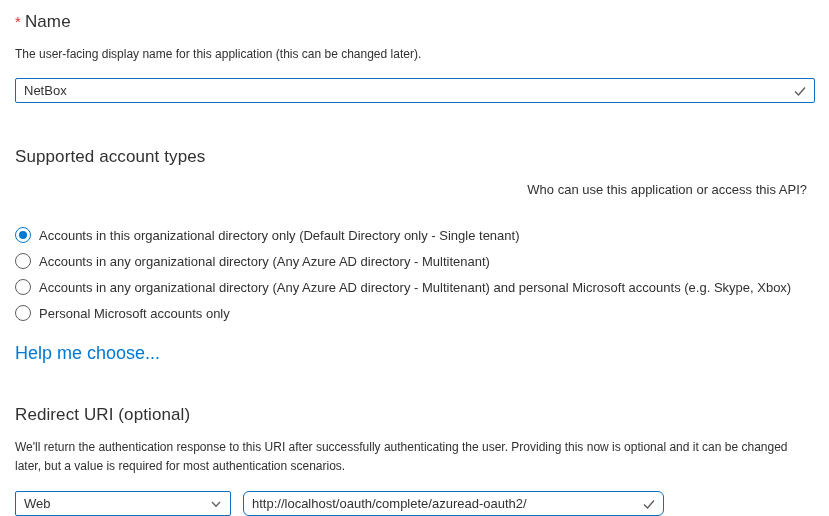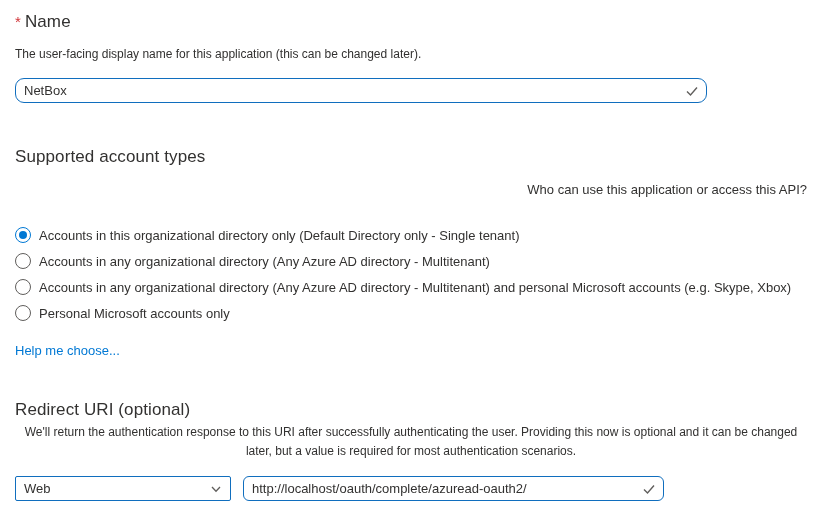--- a/index.html
+++ b/index.html
@@ -49,21 +49,21 @@
     right: 7px; top: 50%;
     transform: translateY(-50%);
     width: 14px; height: 14px;
     pointer-events: none;
   }
   .check-glyph svg { display: block; }
 
   
   .name-title { margin-top: 4px; }
   .name-desc { margin-top: 13px; }
-  .name-field { margin-top: 14px; width: 692px; border-radius: 9px; }
+  .name-field { margin-top: 14px; width: 800px; }
 
   
   .sat-title { margin-top: 44px; }
   .sat-question { margin-top: 13px; font-size: 13px; text-align: right; }
   .radio-group { margin-top: 23px; }
   .radio-row {
     display: flex;
     align-items: center;
     height: 26px;
     cursor: pointer;
@@ -85,29 +85,29 @@
     width: 8px; height: 8px;
     margin: -4px 0 0 -4px;
     border-radius: 50%;
     background: #0078d4;
   }
   .radio-label { font-size: 13px; color: #323130; }
 
   .help-link {
     display: inline-block;
     margin-top: 17px;
-    font-size: 13px;
+    font-size: 18px;
     color: #0078d4;
     text-decoration: none;
     cursor: pointer;
   }
 
   
   .ru-title { margin-top: 41px; }
-  .ru-desc { margin-top: 3px; max-width: 800px; text-align: center; }
+  .ru-desc { margin-top: 13px; max-width: 800px; }
   .ru-controls {
     margin-top: 15px;
     display: flex;
     gap: 12px;
     align-items: flex-start;
   }
   .platform-select {
     width: 216px;
     justify-content: space-between;
     cursor: pointer;

